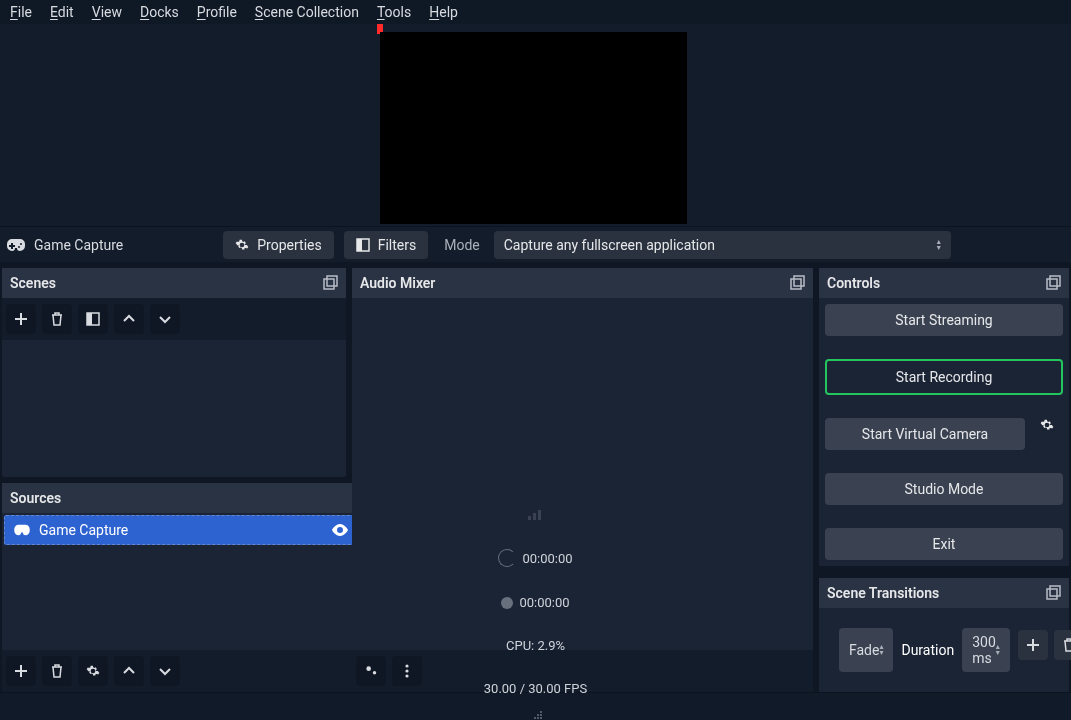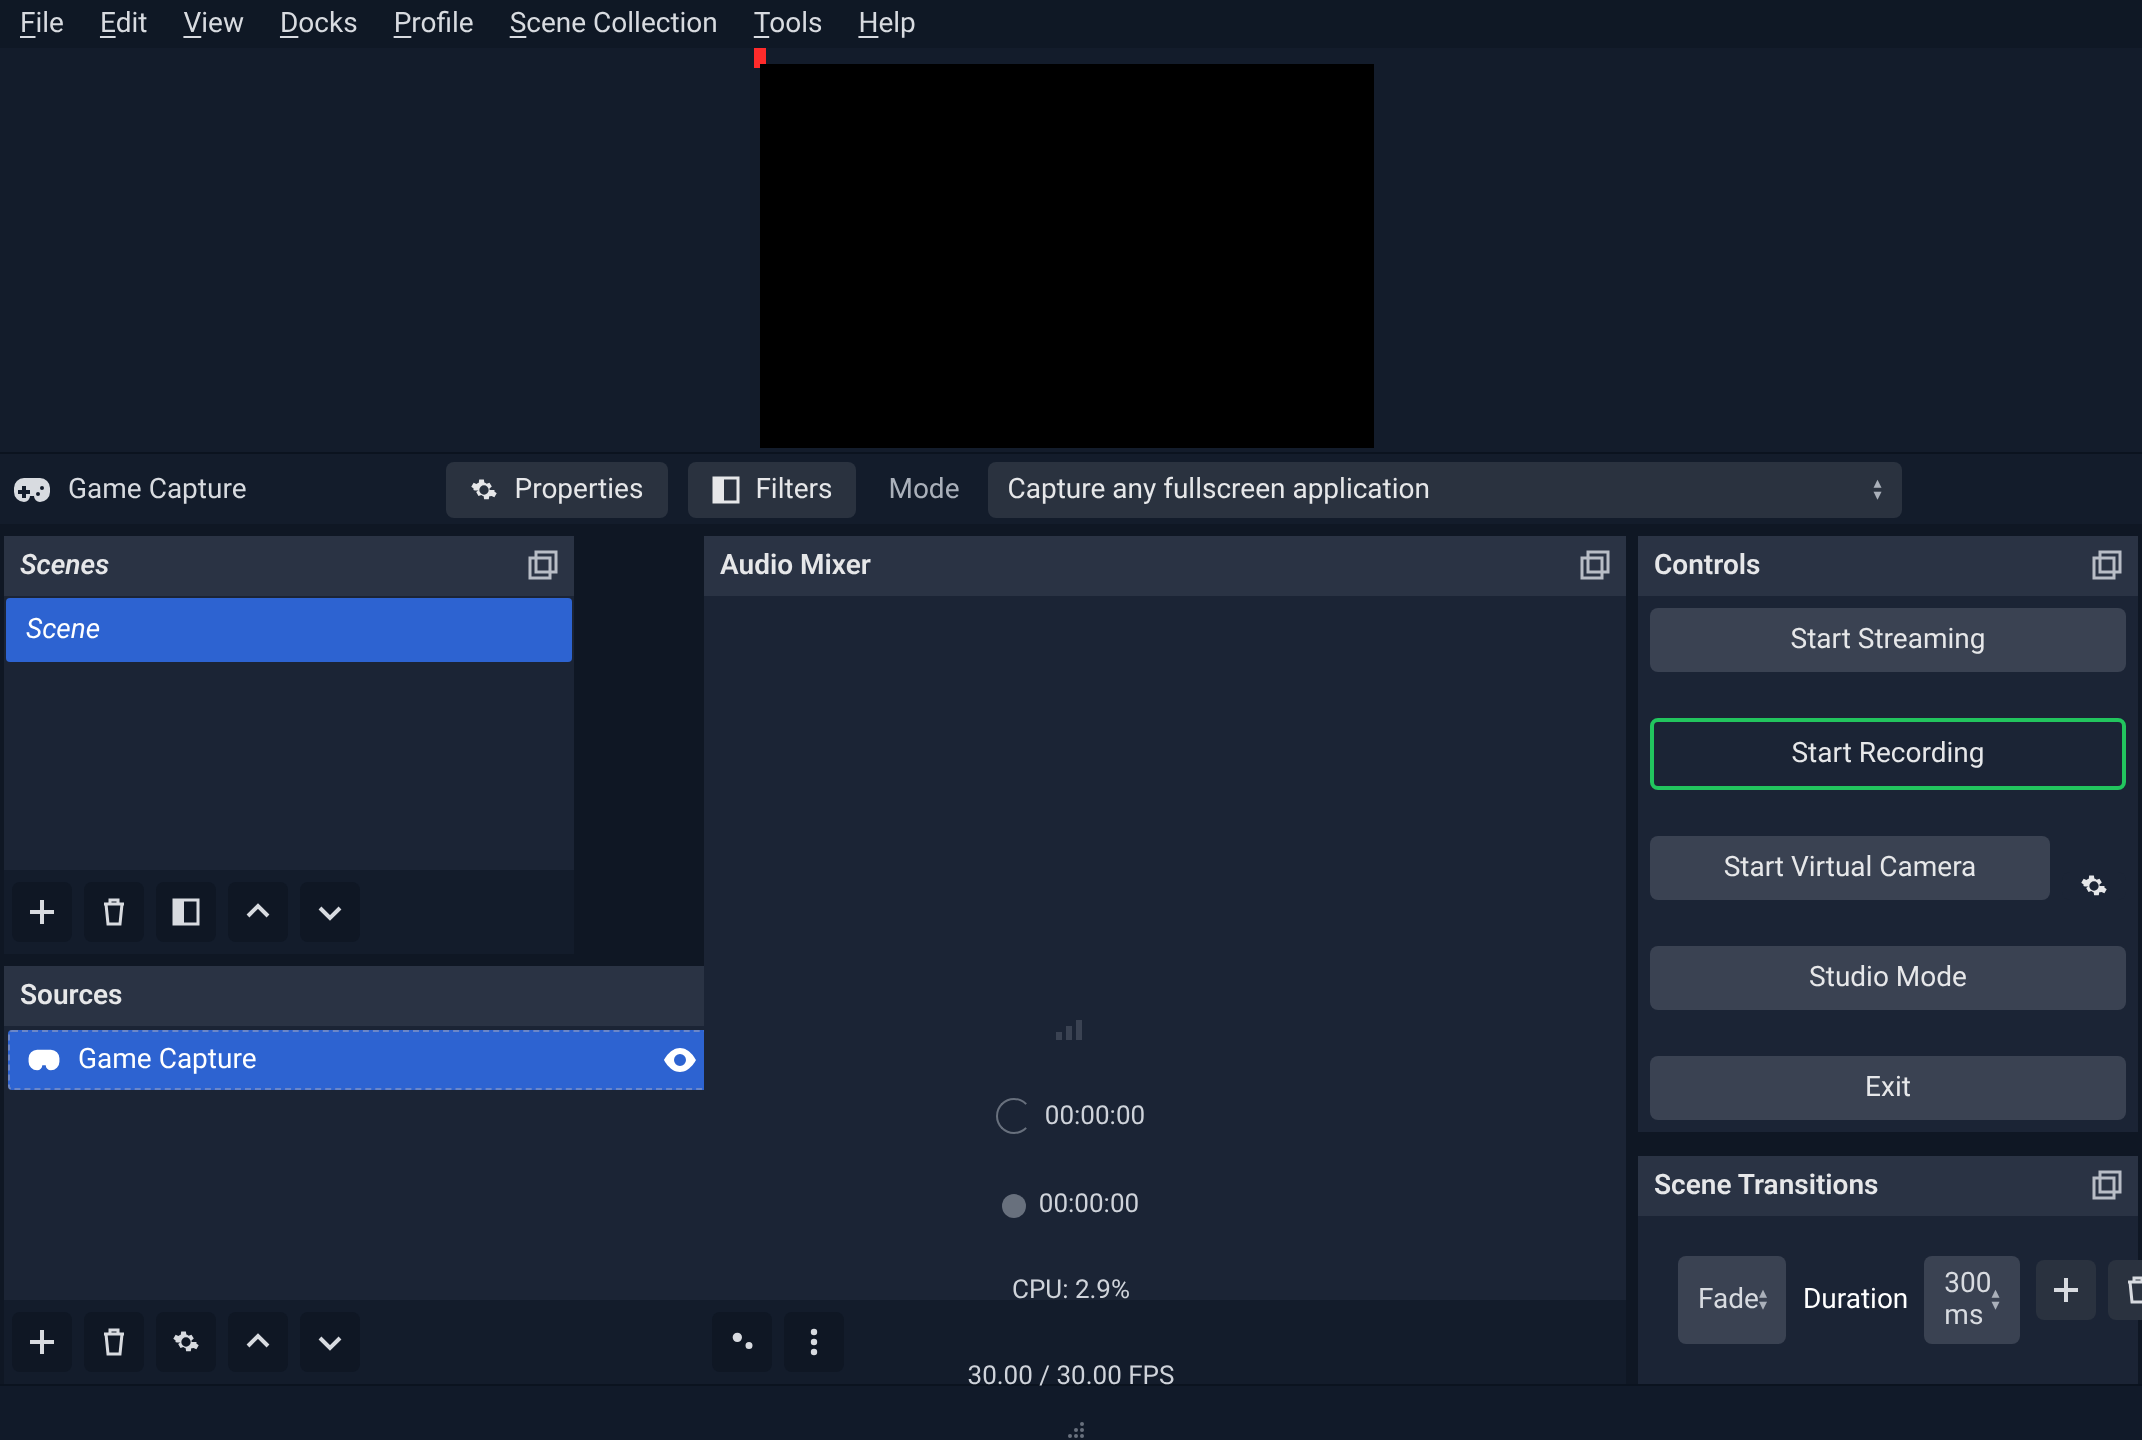--- a/index.html
+++ b/index.html
@@ -15,41 +15,41 @@
   .ctx-group { display: flex; align-items: center; gap: 8px; }
   .btn { background: #2a323f; border-radius: 4px; padding: 6px 12px; display: inline-flex; align-items: center; gap: 8px; cursor: default; color: #e6e7e9; }
   .btn.big { height: 28px; }
   .btn.list { width: 457px; justify-content: space-between; padding: 6px 10px; }
   .mode-label { color: #aab0ba; margin-left: 6px; margin-right: 4px; }
 
   .dock-row1 { display: flex; gap: 6px; padding: 0 2px 0 2px; background: #0f1724; }
   .panel { background: #1b2435; border-radius: 2px; display: flex; flex-direction: column; margin-top: 6px; }
   .panel-header { background: #2a3344; height: 30px; display: flex; align-items: center; padding: 0 8px; justify-content: space-between; font-weight: 600; color: #e6e7e9; }
   .pop-icon { width: 16px; height: 16px; }
-  .scenes-panel { width: 285px; font-style: italic; }
+  .scenes-panel { width: 344px; }
   .scenes-list { flex: 1; background: #1b2435; }
   .scene-item { background: #2d63d1; color: #fff; padding: 8px 10px; margin: 1px; border-radius: 2px; }
   .panel-toolbar { display: flex; gap: 6px; padding: 6px 4px; background: #131c2b; }
   .icon-btn { width: 30px; height: 30px; border-radius: 4px; background: #0f1724; display: inline-flex; align-items: center; justify-content: center; cursor: default; }
   .icon-btn.light { background: #2a323f; }
 
   .sources-panel { width: 380px; }
   .source-item { background: #2d63d1; color: #fff; padding: 6px 8px; margin: 2px; border-radius: 2px; border: 1px dashed #6b86c7; display: flex; align-items: center; justify-content: space-between; }
   .source-item .left { display: flex; align-items: center; gap: 8px; }
 
   .mixer-panel { flex: 1; min-width: 0; }
   .mixer-body { flex: 1; background: #1b2435; }
   .mixer-toolbar { display: flex; gap: 6px; padding: 6px 4px; background: #131c2b; }
 
   .right-col { width: 250px; display: flex; flex-direction: column; gap: 6px; }
   .controls-panel { }
   .controls-list { display: flex; flex-direction: column; gap: 23px; padding: 6px; background: #1b2435; }
   .ctrl-btn { background: #3a4252; color: #e6e7e9; text-align: center; padding: 8px 4px; border-radius: 4px; cursor: default; position: relative; }
   .ctrl-btn.highlight { border: 2px solid #22c55e; background: #1b2435; }
-  .ctrl-row { display: flex; gap: 6px; align-items: flex-end; }
+  .ctrl-row { display: flex; gap: 6px; align-items: flex-start; }
   .ctrl-row .ctrl-btn { flex: 1; }
   .gear-side { width: 32px; background: #1b2435; border-radius: 4px; display: flex; align-items: center; justify-content: center; }
 
   .trans-panel { }
   .trans-body { padding: 20px; background: #1b2435; display: flex; flex-direction: row; gap: 8px; }
   .trans-select { background: #3a4252; padding: 7px 10px; border-radius: 4px; display: flex; justify-content: space-between; align-items: center; }
   .trans-row { display: flex; align-items: center; gap: 8px; }
   .dur-label { color: #ffffff; }
   .dur-input { background: #3a4252; border-radius: 4px; padding: 6px 10px; flex: 1; display: flex; justify-content: space-between; align-items: center; }
   .trans-toolbar { display: flex; gap: 6px; justify-content: flex-end; padding: 2px 0 0 0; }
@@ -124,23 +124,20 @@
   <div class="left-col">
     <div class="panel scenes-panel" style="flex:1">
       <div class="panel-header">
         <span>Scenes</span>
         <span>
           <svg class="pop-icon" viewBox="0 0 16 16">
               <rect x="2" y="4" width="10" height="10" fill="none" stroke="#b8bdc6" stroke-width="1.5"></rect>
               <rect x="5" y="1" width="10" height="10" fill="none" stroke="#b8bdc6" stroke-width="1.5"></rect>
             </svg>
         </span>
-      </div>
-      <div class="scenes-list">
-        <div class="scene-item">Scene</div>
       </div>
       <div class="panel-toolbar">
         <div class="icon-btn">
             <span>
               <svg width="14" height="14" viewBox="0 0 14 14">
                 <path stroke="#d8dbe0" stroke-width="2" d="M7 1v12M1 7h12"></path>
               </svg>
             </span>
           </div>
         <div class="icon-btn">

